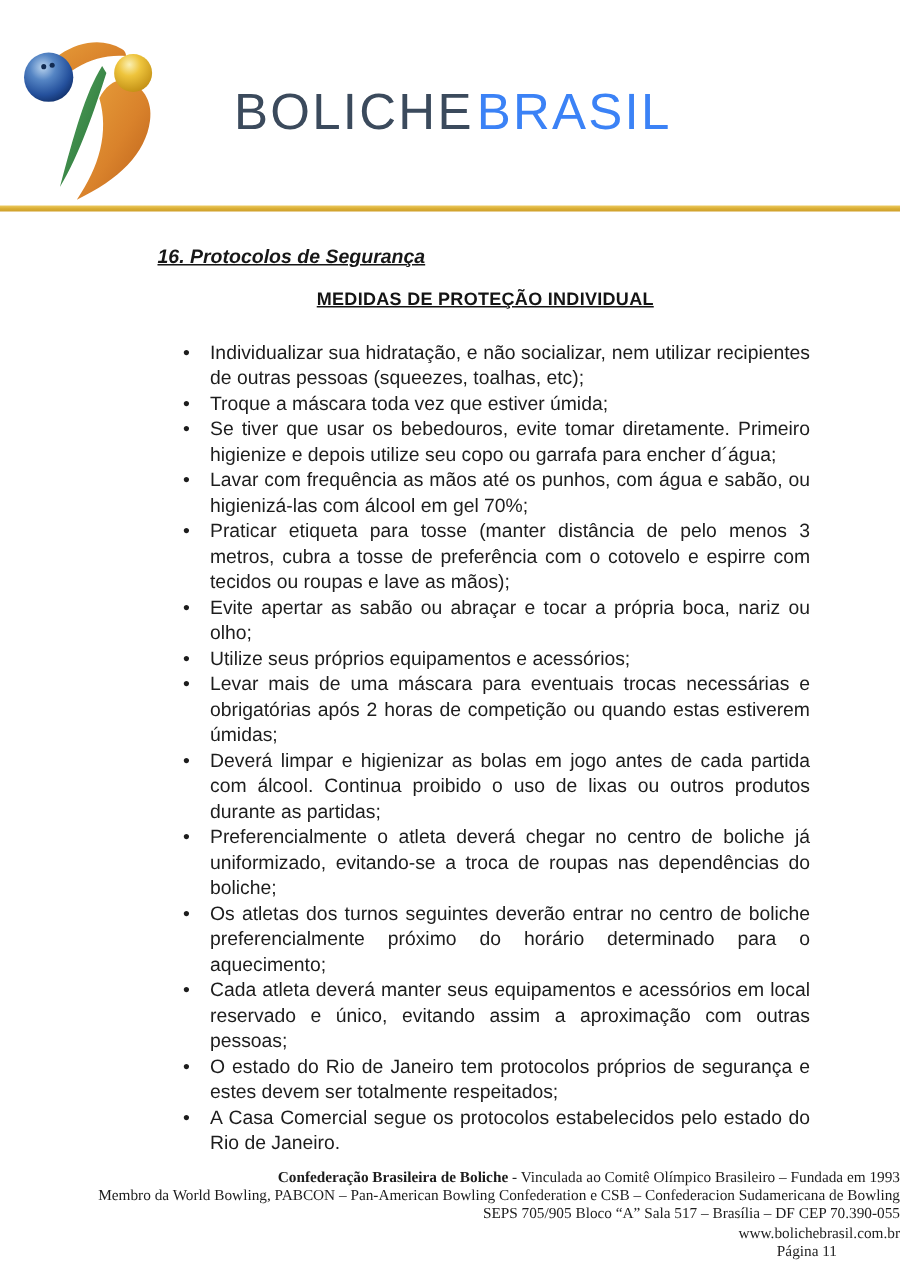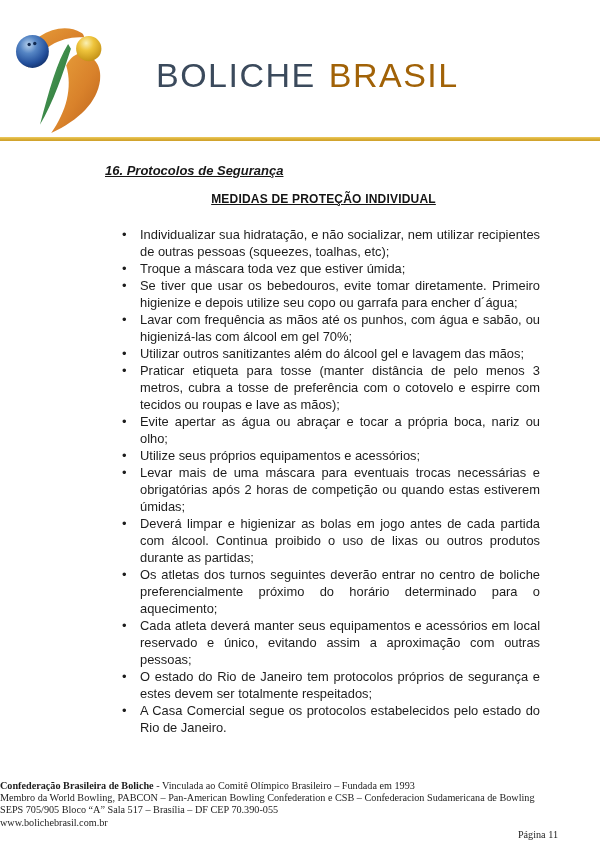--- a/index.html
+++ b/index.html
@@ -9,40 +9,40 @@
     font-family:"Liberation Sans","DejaVu Sans",sans-serif;
     color:#1d1d1d;
   }
   .page { position:absolute; inset:0; background:#ffffff; }
 
   
   .logo { position:absolute; left:8px; top:13px; width:108px; height:122px; }
   .brand { position:absolute; left:128px; top:56px; font-size:34px; font-weight:400;
            letter-spacing:1.5px; white-space:nowrap; }
   .brand .w1 { color:#3b4a5c;margin-left:28px; }
-  .brand .w2 { color:#a16207; margin-left:13px; }
+  .brand .w2 { color:#3b82f6; margin-left:2px; }
   .gold-rule { position:absolute; left:0; top:137px; width:600px; height:4px;
                background:linear-gradient(180deg,#ecca60 0%,#d9ad33 55%,#cfa02b 100%); }
 
   
   .section-title { position:absolute; left:105px; top:163px;
                    font-size:13px; font-weight:bold; font-style:italic;
                    text-decoration:underline; color:#171717; }
   .main-heading { position:absolute; left:105px; right:58px; top:192px;
                   text-align:center; font-size:12px; font-weight:bold;
                   text-decoration:underline; letter-spacing:.2px; color:#141414; }
   .bullets { position:absolute; left:140px; right:60px; top:226px;
              list-style:none; font-size:12.9px; line-height:17px;
              text-align:justify; color:#1d1d1d; }
   .bullets li { position:relative; }
   .bullets li::before { content:"\2022"; position:absolute; left:-18px; top:0;
                         font-size:13px; color:#1d1d1d; }
 
   
-  .footer { position:absolute; left:0; right:0; top:780px; text-align:left;
+  .footer { position:absolute; left:0; right:0; top:780px; text-align:right;
             font-family:"Liberation Serif","DejaVu Serif",serif;
             font-size:10.2px; line-height:12.2px; color:#1c1c1c; }
   .footer .f-line { white-space:nowrap; }
   .page-number { position:absolute; right:42px; top:829px;
                  font-family:"Liberation Serif","DejaVu Serif",serif;
                  font-size:10.2px; color:#1c1c1c; }
 </style>
 </head>
 <body>
 
@@ -92,26 +92,26 @@
   <div class="gold-rule"></div>
 
   <h2 class="section-title">16. Protocolos de Segurança</h2>
   <h1 class="main-heading">MEDIDAS DE PROTEÇÃO INDIVIDUAL</h1>
 
   <ul class="bullets" id="bullet-list">
       <li>Individualizar sua hidratação, e não socializar, nem utilizar recipientes de outras pessoas (squeezes, toalhas, etc);</li>
       <li>Troque a máscara toda vez que estiver úmida;</li>
       <li>Se tiver que usar os bebedouros, evite tomar diretamente. Primeiro higienize e depois utilize seu copo ou garrafa para encher d´água;</li>
       <li>Lavar com frequência as mãos até os punhos, com água e sabão, ou higienizá-las com álcool em gel 70%;</li>
-      <li>Utilizar outros sanitizantes além do álcool gel e lavagem das mãos;</li>
       <li>Praticar etiqueta para tosse (manter distância de pelo menos 3 metros, cubra a tosse de preferência com o cotovelo e espirre com tecidos ou roupas e lave as mãos);</li>
-      <li>Evite apertar as água ou abraçar e tocar a própria boca, nariz ou olho;</li>
+      <li>Evite apertar as sabão ou abraçar e tocar a própria boca, nariz ou olho;</li>
       <li>Utilize seus próprios equipamentos e acessórios;</li>
       <li>Levar mais de uma máscara para eventuais trocas necessárias e obrigatórias após 2 horas de competição ou quando estas estiverem úmidas;</li>
       <li>Deverá limpar e higienizar as bolas em jogo antes de cada partida com álcool. Continua proibido o uso de lixas ou outros produtos durante as partidas;</li>
+      <li>Preferencialmente o atleta deverá chegar no centro de boliche já uniformizado, evitando-se a troca de roupas nas dependências do boliche;</li>
       <li>Os atletas dos turnos seguintes deverão entrar no centro de boliche preferencialmente próximo do horário determinado para o aquecimento;</li>
       <li>Cada atleta deverá manter seus equipamentos e acessórios em local reservado e único, evitando assim a aproximação com outras pessoas;</li>
       <li>O estado do Rio de Janeiro tem protocolos próprios de segurança e estes devem ser totalmente respeitados;</li>
       <li>A Casa Comercial segue os protocolos estabelecidos pelo estado do Rio de Janeiro.</li>
     </ul>
 
   <div class="footer">
     <div class="f-line"><strong>Confederação Brasileira de Boliche</strong><span>  - Vinculada ao Comitê Olímpico Brasileiro – Fundada em 1993</span></div>
     <div class="f-line">Membro da World Bowling, PABCON – Pan-American Bowling Confederation e CSB – Confederacion Sudamericana de Bowling</div>
     <div class="f-line">SEPS 705/905 Bloco “A” Sala 517 – Brasília – DF CEP 70.390-055</div>

